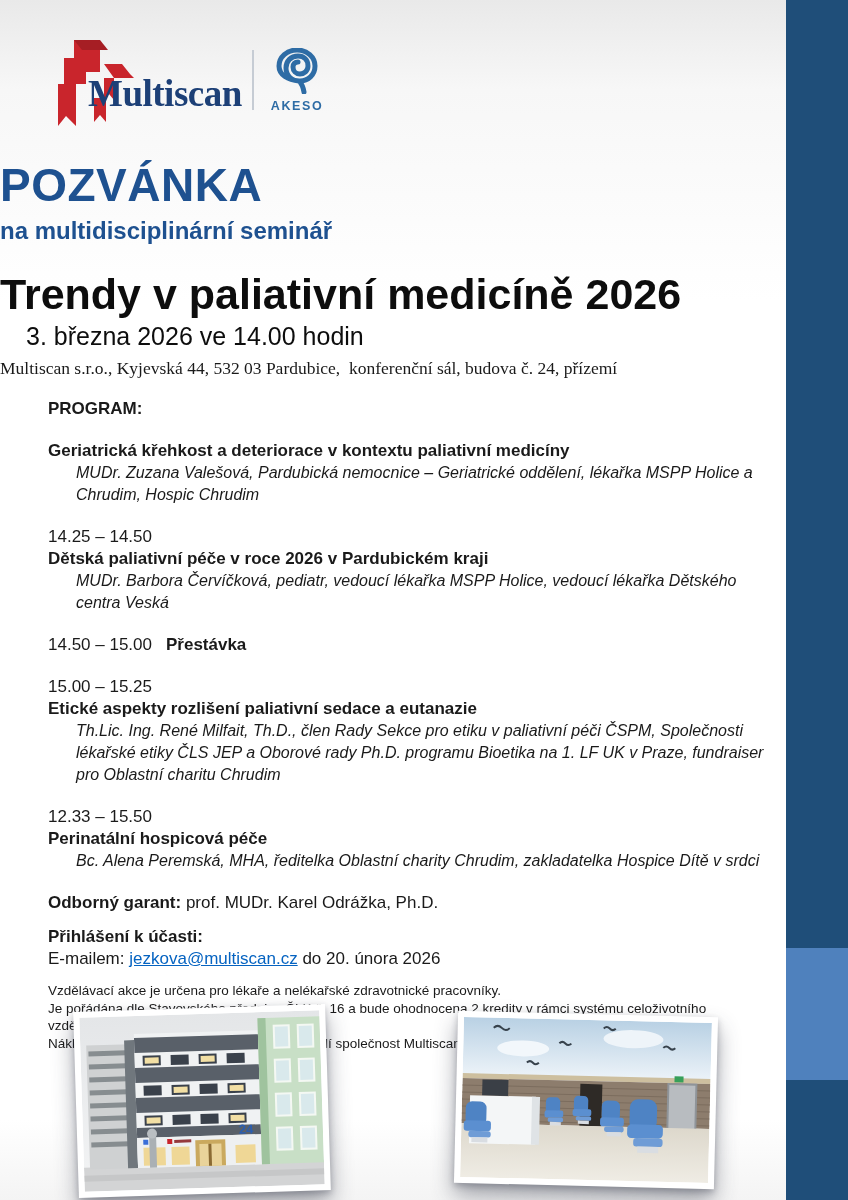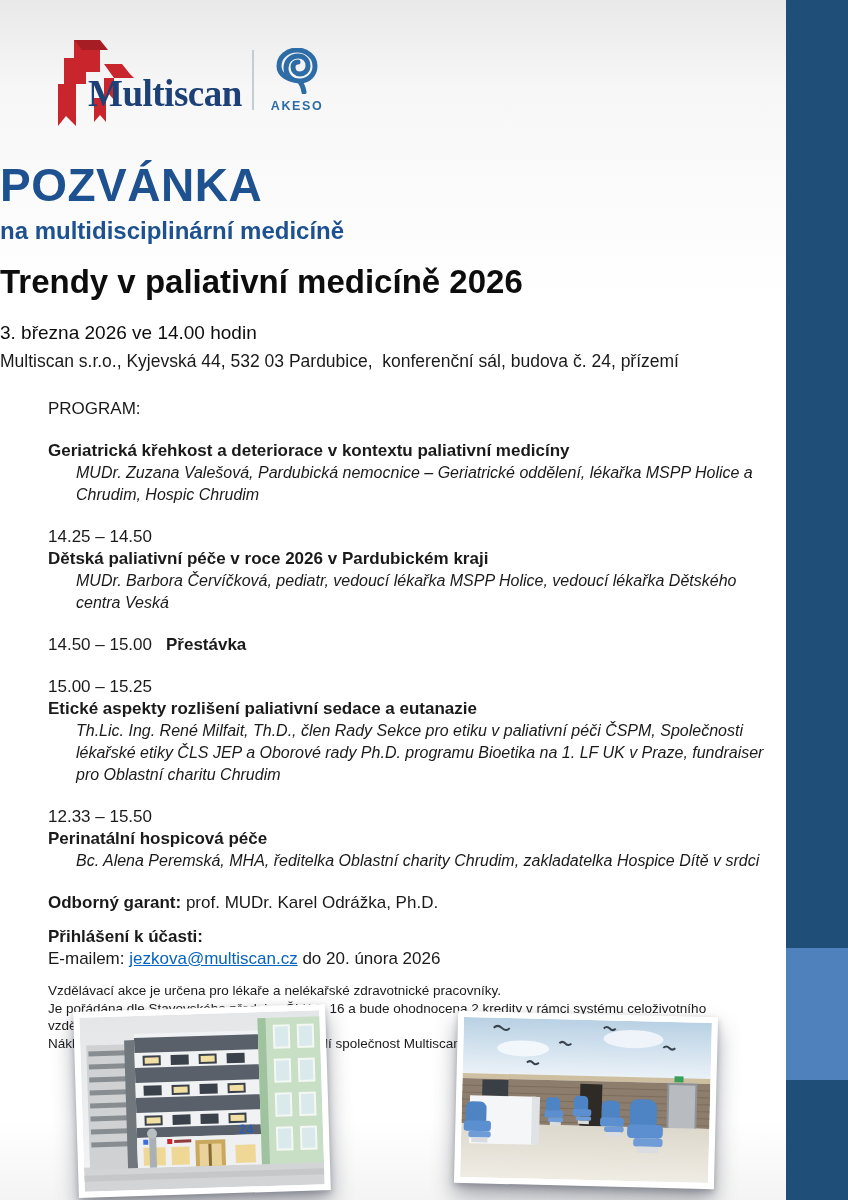--- a/index.html
+++ b/index.html
@@ -22,27 +22,27 @@
     color:#1d4077; letter-spacing:-0.5px;
   }
   .logo-divider { position:absolute; left:196px; top:12px; width:2px; height:60px; background:#c6ccd4; }
   .akeso { position:absolute; left:212px; top:10px; width:58px; text-align:center; }
   .akeso-word { font-size:12.5px; font-weight:bold; color:#2e6ca5; letter-spacing:1.6px; margin-top:1px; }
 
   
   .titleblock { position:absolute; top:158px; left:0; width:790px; text-align:left; }
   .title { font-size:46px; font-weight:bold; color:#1e5190; letter-spacing:0.5px; }
   .subtitle { margin-top:5px; font-size:24px; font-weight:bold; color:#1e5190; }
-  .event-title { margin-top:18px; font-size:33px; font-weight:bold; color:#0d0d0d; }
-  .event-datetime { margin-top:21px; font-size:19px; color:#0d0d0d; }
-  .event-location { margin-top:7px; font-size:17.5px; white-space:pre-wrap; }
+  .event-title { margin-top:25px; font-size:43px; font-weight:bold; color:#0d0d0d; }
+  .event-datetime { margin-top:3px; font-size:25px; color:#0d0d0d;padding-left:26px; }
+  .event-location { margin-top:7px; font-size:17.5px; white-space:pre-wrap;font-family:Liberation Serif, serif; }
 
   
   .body-text { position:absolute; top:398px; left:48px; width:724px; font-size:17px; line-height:22px; }
-  .program-heading { font-weight:normal; margin-bottom:20px; }
+  .program-heading { font-weight:bold; margin-bottom:20px; }
   .p-item { margin-bottom:20px; }
   .p-title { font-weight:bold; }
   .p-speaker { font-style:italic; font-size:16px;margin-left:28px; }
   .p-break .p-title { display:inline; margin-left:14px; }
   .garant { margin-top:20px; white-space:pre-wrap; }
   .bold { font-weight:bold; }
   .reg-heading { margin-top:12px; font-weight:bold; }
   .reg-line { white-space:pre-wrap; }
   .email-link { color:#0563c1; text-decoration:underline; cursor:pointer; }
   .notes { margin-top:12px; font-size:13.5px; line-height:17.5px; }
@@ -80,21 +80,21 @@
     <span class="akeso">
       <svg width="46" height="46" viewBox="0 0 46 46">
         <path d="M 30 44 C 29 38 28 36 25 33 C 14 32 5 27 5 18 C 5 9 13 2 23 2 C 33 2 41 9 41 18 C 41 27 34 33 26 33 C 18 33 12 28 12 20 C 12 13 17 8 24 8 C 30 8 34 12 34 18 C 34 23 30 26 26 26 C 22 26 19 23 19 19 C 19 16 21 14 24 14" fill="none" stroke="#2e6ca5" stroke-width="5" stroke-linecap="round"></path>
       </svg>
       <div class="akeso-word">AKESO</div>
     </span>
   </div>
 
   <div class="titleblock">
     <div class="title">POZVÁNKA</div>
-    <div class="subtitle">na multidisciplinární medicíně</div>
+    <div class="subtitle">na multidisciplinární seminář</div>
     <div class="event-title">Trendy v paliativní medicíně 2026</div>
     <div class="event-datetime">3. března 2026 ve 14.00 hodin</div>
     <div class="event-location">Multiscan s.r.o., Kyjevská 44, 532 03 Pardubice,  konferenční sál, budova č. 24, přízemí</div>
   </div>
 
   <div class="body-text">
     <div class="program-heading">PROGRAM:</div>
 
     <div class="p-item">
       <div class="p-title">Geriatrická křehkost a deteriorace v kontextu paliativní medicíny</div>

